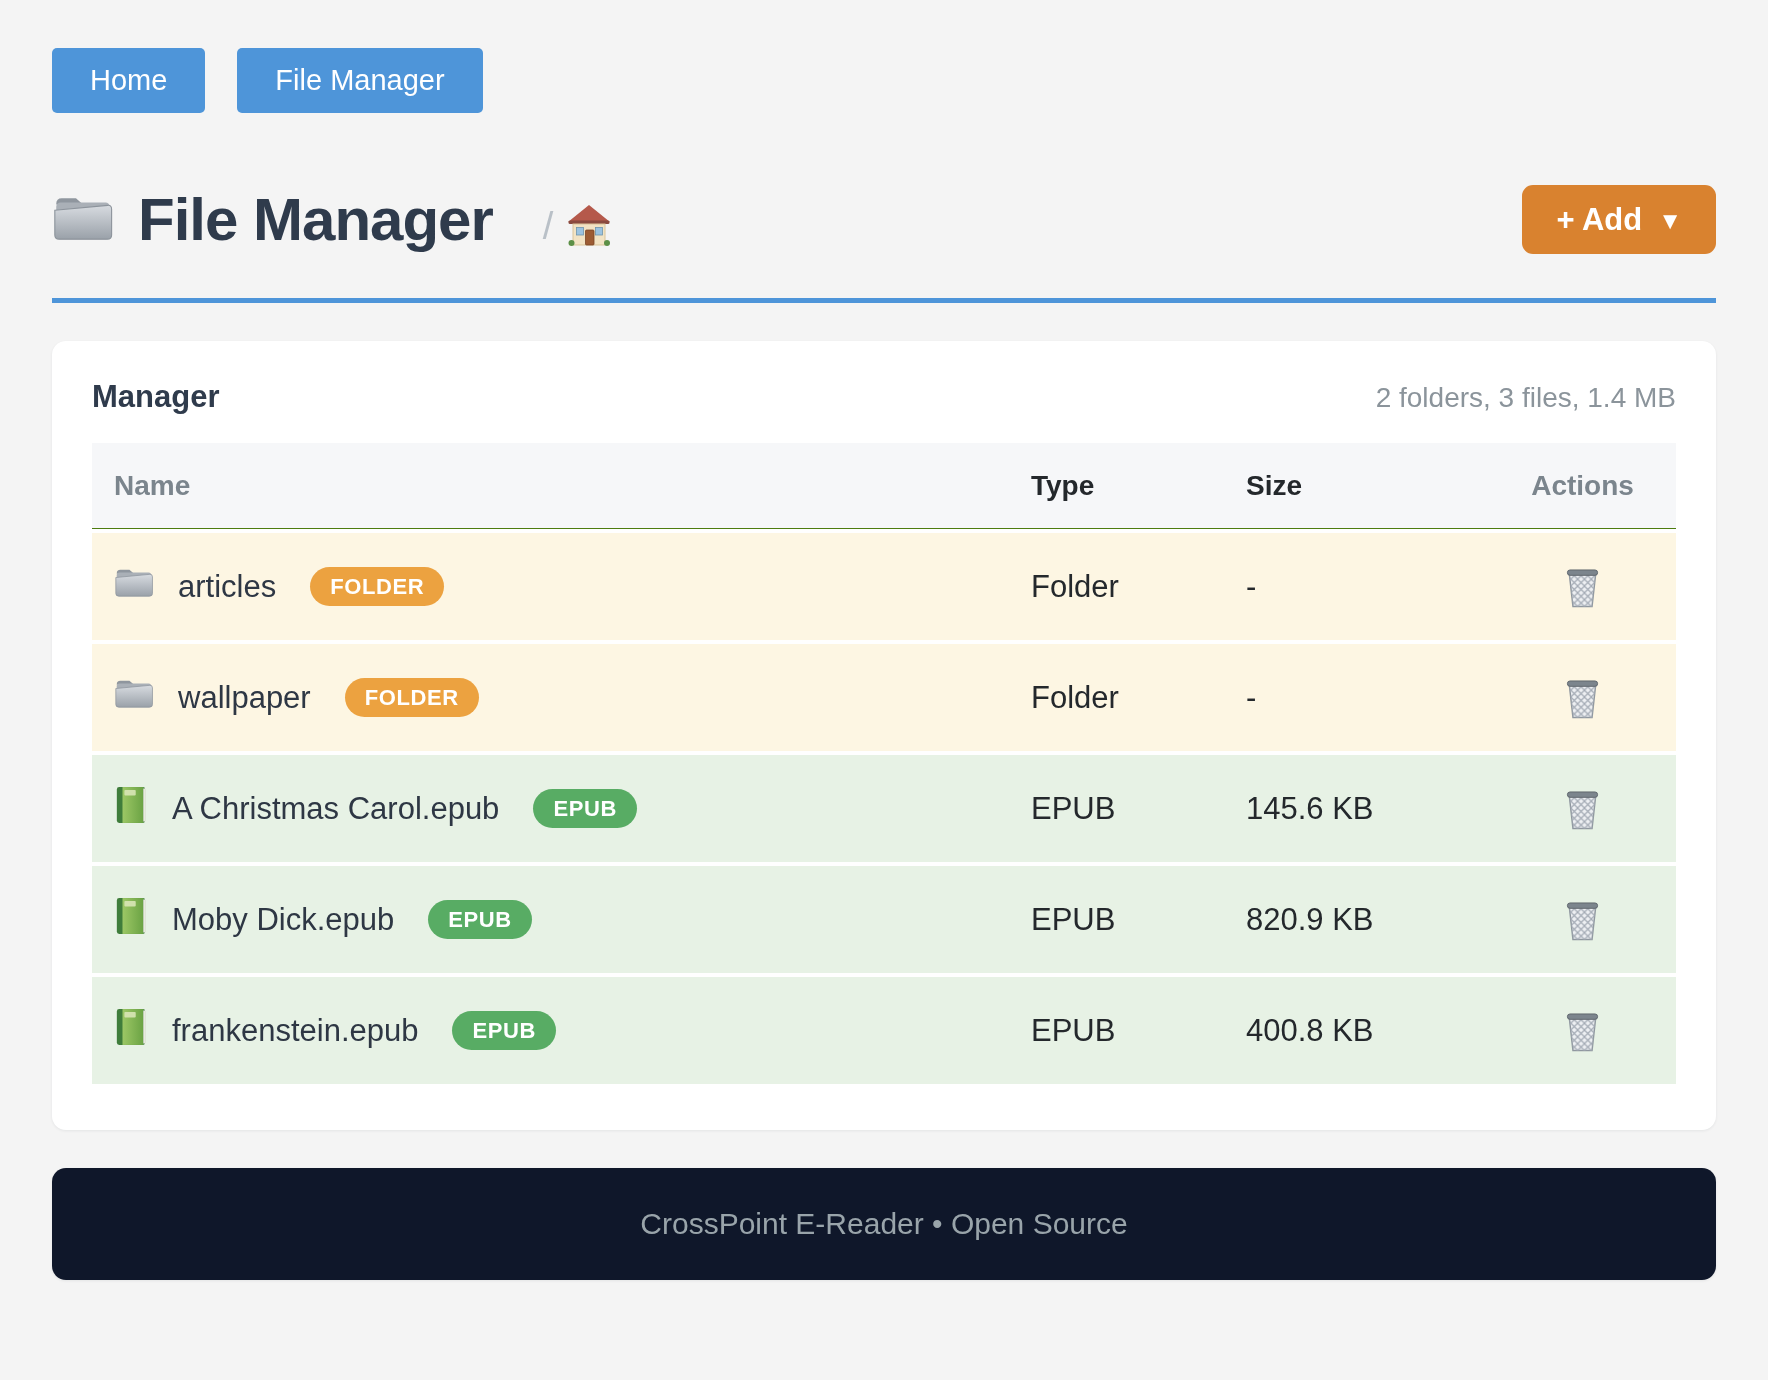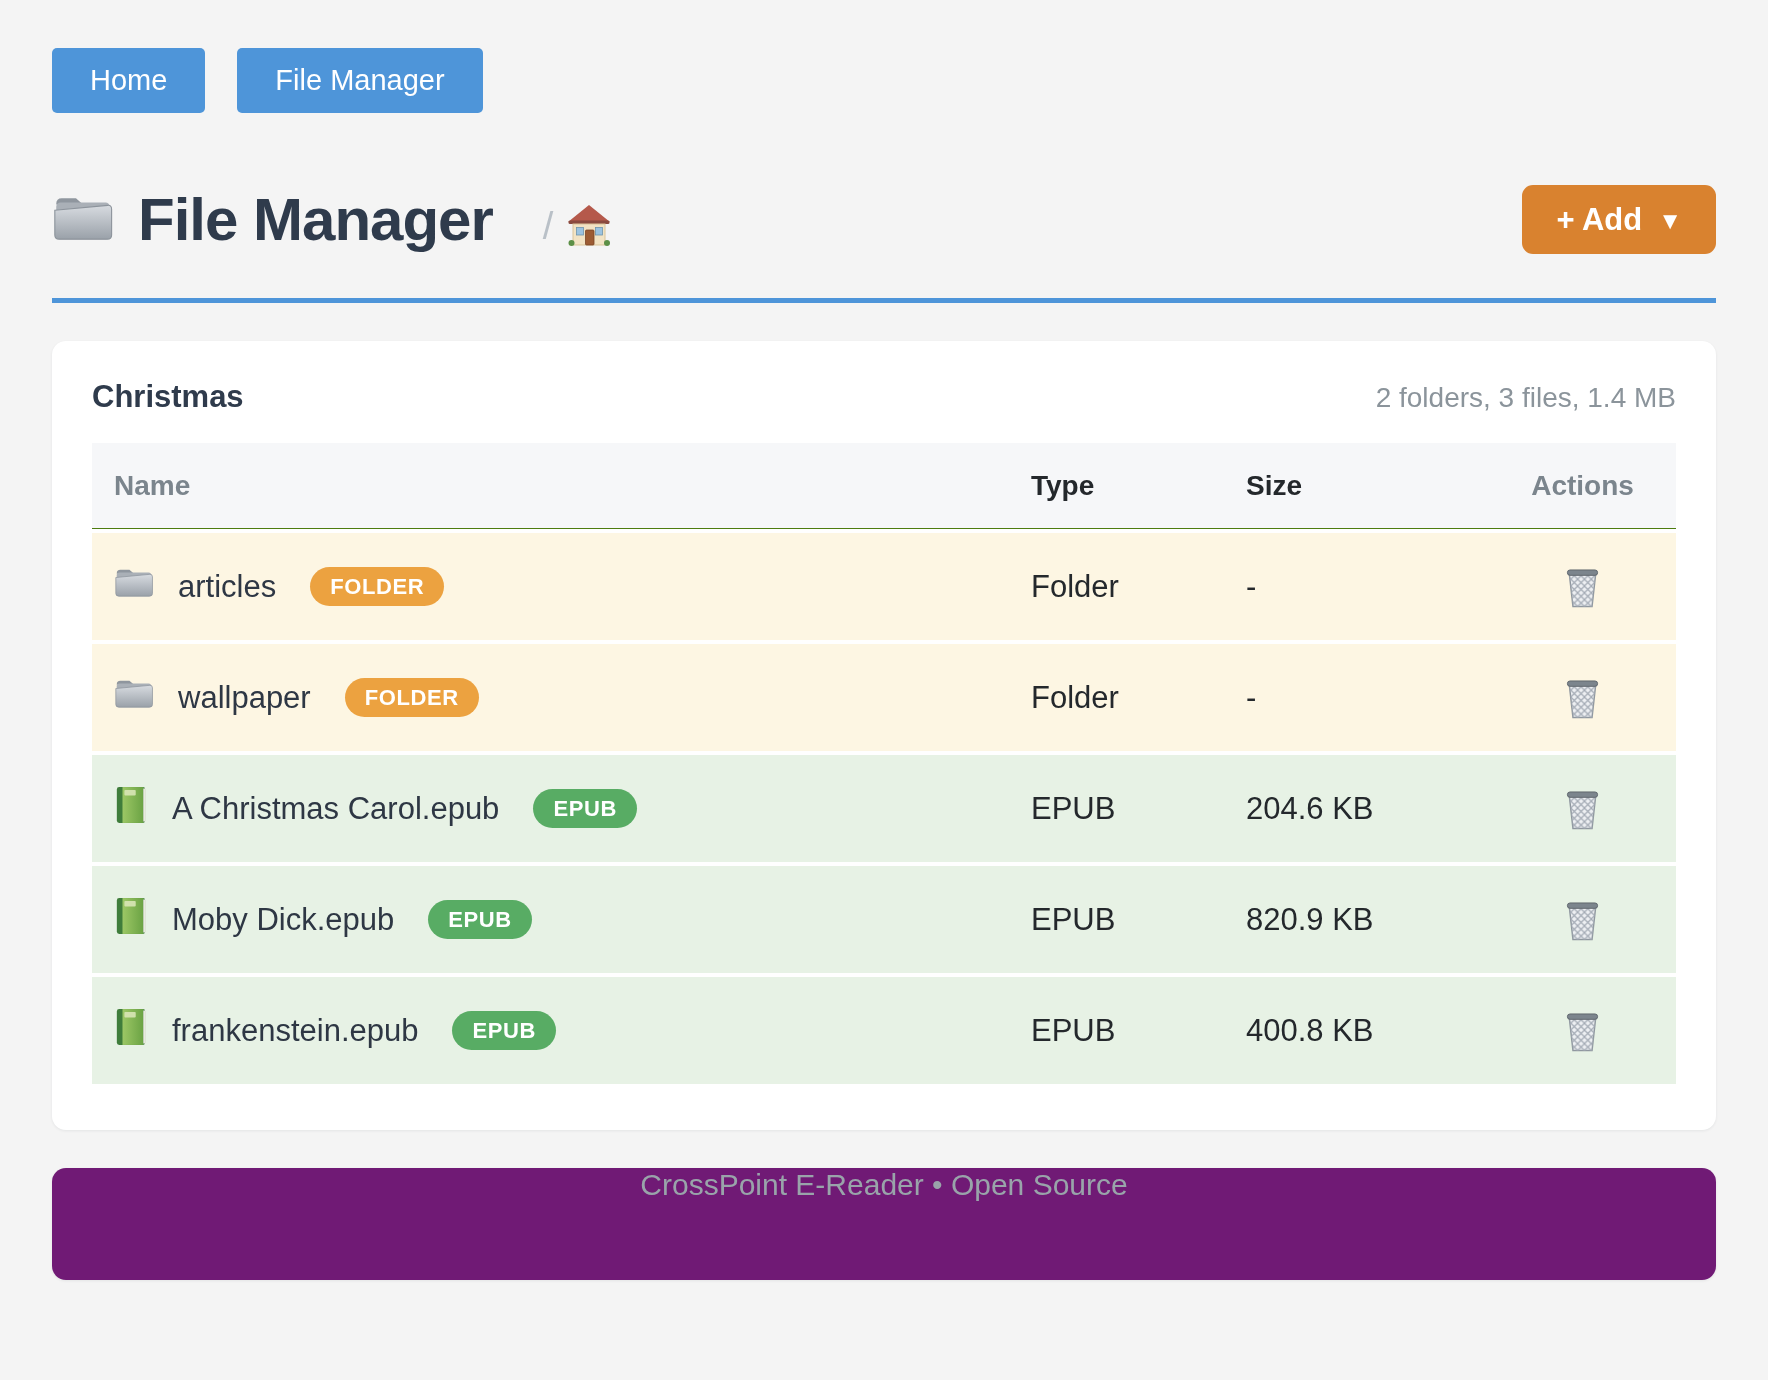--- a/index.html
+++ b/index.html
@@ -70,23 +70,23 @@
     font-size: 22px; font-weight: 700; letter-spacing: 0.6px;
     padding: 9px 20px 8px 20px; border-radius: 999px; line-height: 1;
   }
   .badge-folder { background: #eca240; }
   .badge-epub   { background: #58ac64; }
 
   .icon-btn { background: none; border: none; cursor: pointer; padding: 4px; line-height: 0; }
 
   
   .footer-card {
-    margin-top: 38px; background: #701a75; border-radius: 14px;
+    margin-top: 38px; background: #0f172a; border-radius: 14px;
     box-shadow: 0 1px 3px rgba(20,30,40,0.07);
-    height: 112px; display: flex; align-items: flex-start; justify-content: center;
+    height: 112px; display: flex; align-items: center; justify-content: center;
   }
   .footer-text { font-size: 30px; color: #99a4aa; }
 
   .svg-defs { position: absolute; width: 0; height: 0; overflow: hidden; }
 </style>
 </head>
 <body>
 
 <svg class="svg-defs" aria-hidden="true">
   <defs>
@@ -140,21 +140,21 @@
     <button class="add-btn">
       <span>+ Add</span>
       <span class="add-caret">▼</span>
     </button>
   </div>
 
   <hr class="title-rule">
 
   <div class="card">
     <div class="card-head">
-      <div class="card-title">Christmas</div>
+      <div class="card-title">Manager</div>
       <div class="card-summary">2 folders, 3 files, 1.4 MB</div>
     </div>
 
     <div class="table">
       <div class="t-grid t-head">
         <div class="c-name">Name</div>
         <div class="c-type">Type</div>
         <div class="c-size">Size</div>
         <div class="c-actions">Actions</div>
       </div>
@@ -220,21 +220,21 @@
               <rect x="3" y="2" width="30" height="38" rx="2.5" fill="#3f7d3b"></rect>
               <rect x="9" y="2" width="22" height="38" fill="url(#bookgrad)"></rect>
               <rect x="31" y="3.5" width="2.5" height="35" fill="#e9e9df"></rect>
               <rect x="11" y="5" width="12" height="6" rx="1" fill="#d8e6b6" opacity="0.9"></rect>
             </svg>
           </span>
           <span class="file-label">A Christmas Carol.epub</span>
           <span class="badge badge-epub">EPUB</span>
         </div>
         <div class="c-type">EPUB</div>
-        <div class="c-size">204.6 KB</div>
+        <div class="c-size">145.6 KB</div>
         <div class="c-actions">
           <button class="icon-btn">
             <span>
               <svg width="37" height="44" viewBox="0 0 38 44">
                 <path d="M5.5 9 H32.5 L28.8 42 H9.2 Z" fill="#eef0f3" stroke="#8f979f" stroke-width="1.5"></path>
                 <path d="M5.5 9 H32.5 L28.8 42 H9.2 Z" fill="url(#mesh)"></path>
                 <rect x="3.5" y="4.5" width="31" height="5.5" rx="2.7" fill="#7c858d" stroke="#5f666d" stroke-width="1"></rect>
               </svg>
             </span>
           </button>

